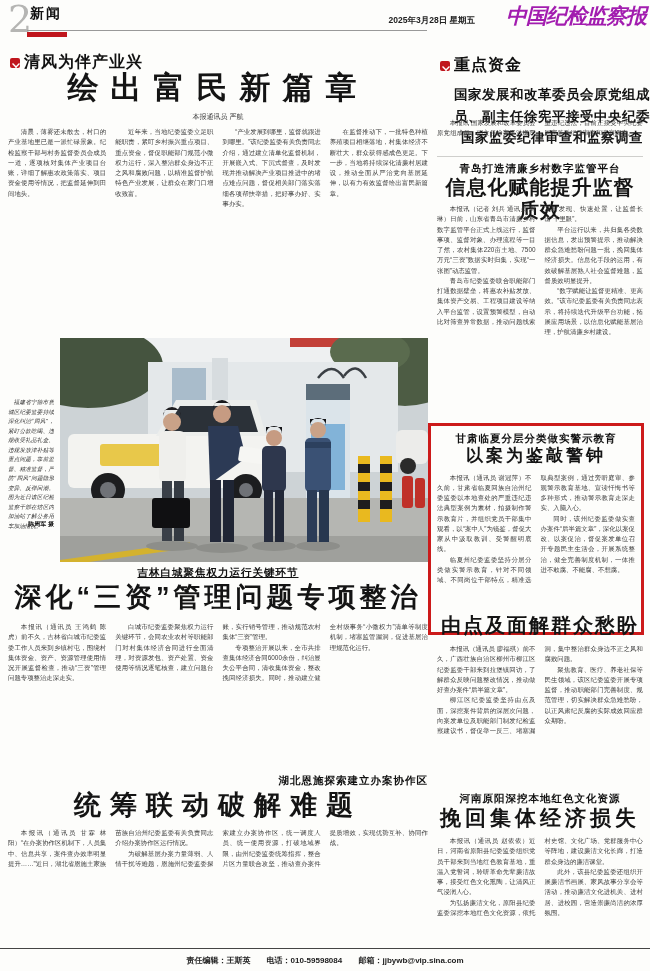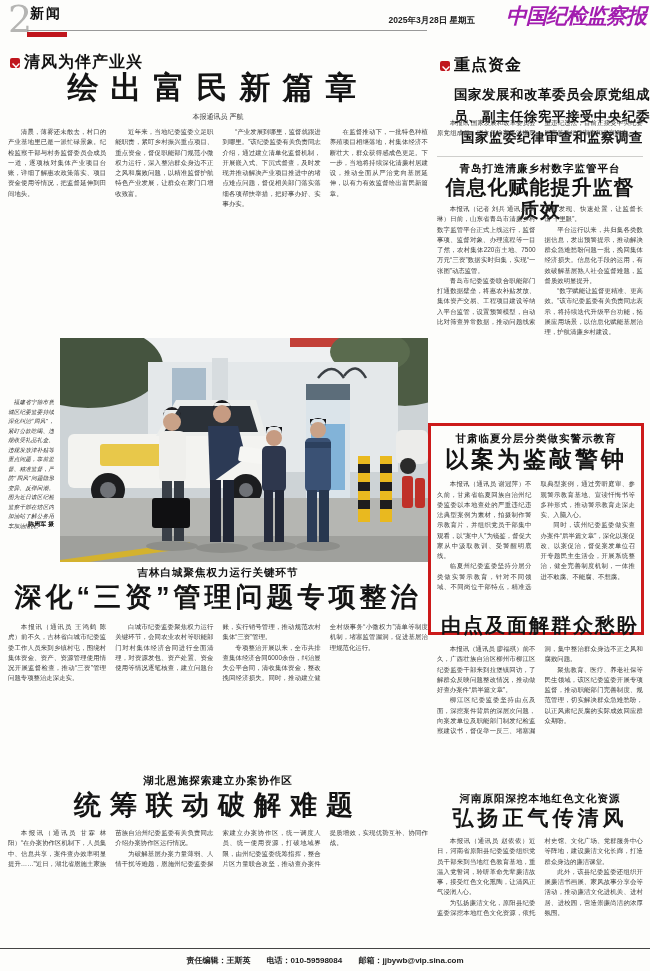--- a/index.html
+++ b/index.html
@@ -37,39 +37,39 @@
   .art1-body{position:absolute;left:8px;top:127px;width:420px;height:206px;}
   
   .photo-caption{position:absolute;left:8px;top:398px;width:46px;height:160px;
       font-family:"DejaVu Serif",serif;font-style:italic;font-size:5.6px;line-height:1.7;
       text-align:justify;color:#333;overflow:hidden;}
   .photo-caption .para{margin:0;text-indent:1em;}
   .photo-credit{position:absolute;left:8px;top:520px;width:46px;text-align:right;
       font-size:6px;font-weight:bold;color:#111;}
   .photo-frame{position:absolute;left:60px;top:338px;width:368px;height:224px;background:#cfd3d2;overflow:hidden;}
   
-  .art2-kicker{position:absolute;left:8px;top:566px;width:420px;}
+  .art2-kicker{position:absolute;left:8px;top:566px;width:420px;text-decoration:underline;}
   .art2-title{position:absolute;left:8px;top:582px;width:420px;font-size:27px;letter-spacing:4px;}
   .art2-body{position:absolute;left:8px;top:622px;width:420px;height:146px;}
   
-  .art3-kicker{position:absolute;left:8px;top:774px;width:420px;}
+  .art3-kicker{position:absolute;left:8px;top:774px;width:420px;text-align:right;}
   .art3-title{position:absolute;left:8px;top:790px;width:420px;font-size:27px;letter-spacing:9px;}
   .art3-body{position:absolute;left:8px;top:828px;width:420px;height:110px;}
   .artA-kicker{position:absolute;left:440px;top:55px;}
   .artA-title{position:absolute;left:437px;top:72px;width:206px;font-size:13.5px;line-height:1.6;letter-spacing:.5px;}
   .artA-body{position:absolute;left:437px;top:118px;width:206px;height:34px;}
   .divA{left:437px;top:156px;width:206px;}
   .artB-kicker{position:absolute;left:437px;top:162px;width:206px;}
   .artB-title{position:absolute;left:437px;top:176px;width:206px;font-size:20px;letter-spacing:1px;}
   .artB-body{position:absolute;left:437px;top:204px;width:206px;height:168px;}
   
   .red-box{position:absolute;left:428px;top:379px;width:216px;height:212px;
            border:3px solid #cc1a1a;background:#fdfdfb;box-sizing:border-box;padding:6px 6px 4px;margin-top:44px;}
   .boxed-kicker{text-align:center;font-size:10.5px;font-weight:bold;letter-spacing:1px;color:#111;}
-  .box-title{font-size:23px;letter-spacing:3px;margin-top:2px;}
+  .box-title{font-size:17px;letter-spacing:3px;margin-top:2px;}
   .box-body{width:198px;height:148px;margin-top:7px;}
   
   .artC-kicker{position:absolute;left:437px;top:600px;width:206px;}
   .artC-title{position:absolute;left:437px;top:614px;width:206px;font-size:20px;letter-spacing:2px;}
   .artC-body{position:absolute;left:437px;top:644px;width:206px;height:140px;}
   
   .artD-kicker{position:absolute;left:437px;top:792px;width:206px;}
   .artD-title{position:absolute;left:437px;top:806px;width:206px;font-size:21px;letter-spacing:4px;}
   .artD-body{position:absolute;left:437px;top:836px;width:206px;height:102px;}
   
@@ -238,21 +238,21 @@
   </div>
 
   <h2 class="artC-title headline" style="margin:0">由点及面解群众愁盼</h2>
   <div class="artC-body body-text cols2">
       <p class="para">本报讯（通讯员 廖福琪）前不久，广西壮族自治区柳州市柳江区纪委监委干部来到拉堡镇回访，了解群众反映问题整改情况，推动做好查办案件“后半篇文章”。</p>
       <p class="para">柳江区纪委监委坚持由点及面，深挖案件背后的深层次问题，向案发单位及职能部门制发纪检监察建议书，督促举一反三、堵塞漏洞，集中整治群众身边不正之风和腐败问题。</p>
       <p class="para">聚焦教育、医疗、养老社保等民生领域，该区纪委监委开展专项监督，推动职能部门完善制度、规范管理，切实解决群众急难愁盼，以正风肃纪反腐的实际成效回应群众期盼。</p>
     </div>
 
   <div class="artD-kicker kicker-center">河南原阳深挖本地红色文化资源</div>
-  <h2 class="artD-title headline" style="margin:0">弘扬正气传清风</h2>
+  <h2 class="artD-title headline" style="margin:0">挽回集体经济损失</h2>
   <div class="artD-body body-text cols2">
       <p class="para">本报讯（通讯员 赵依依）近日，河南省原阳县纪委监委组织党员干部来到当地红色教育基地，重温入党誓词，聆听革命先辈廉洁故事，接受红色文化熏陶，让清风正气浸润人心。</p>
       <p class="para">为弘扬廉洁文化，原阳县纪委监委深挖本地红色文化资源，依托村史馆、文化广场、党群服务中心等阵地，建设廉洁文化长廊，打造群众身边的廉洁课堂。</p>
       <p class="para">此外，该县纪委监委还组织开展廉洁书画展、家风故事分享会等活动，推动廉洁文化进机关、进村居、进校园，营造崇廉尚洁的浓厚氛围。</p>
     </div>
 
   <div class="footer-rule"></div>
   <div class="footer-line">
     <span>责任编辑：王斯英</span>
     <span>电话：010-59598084</span>

